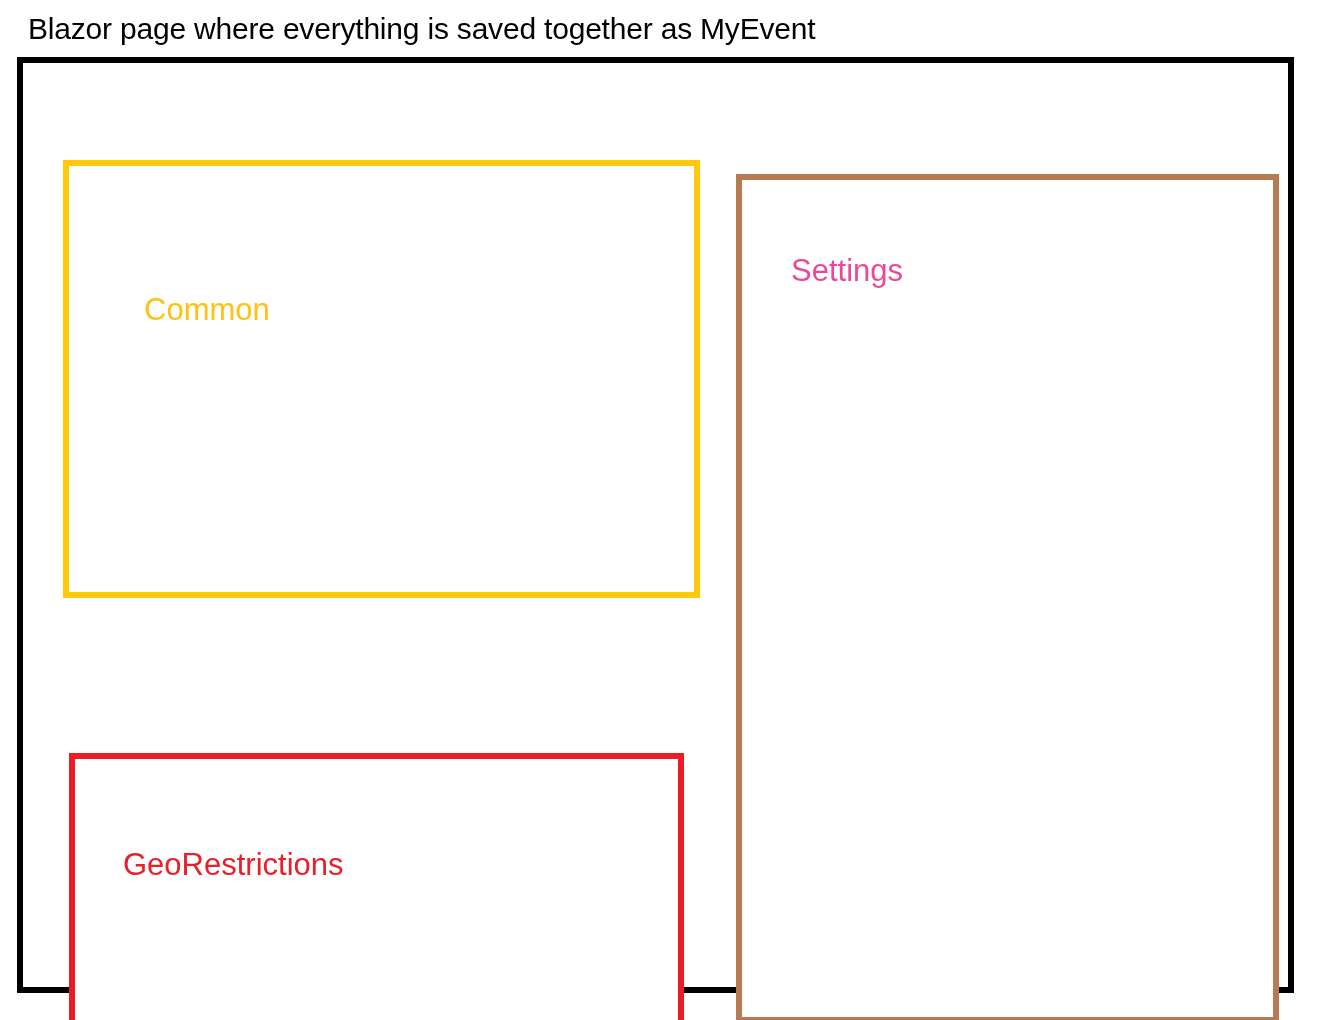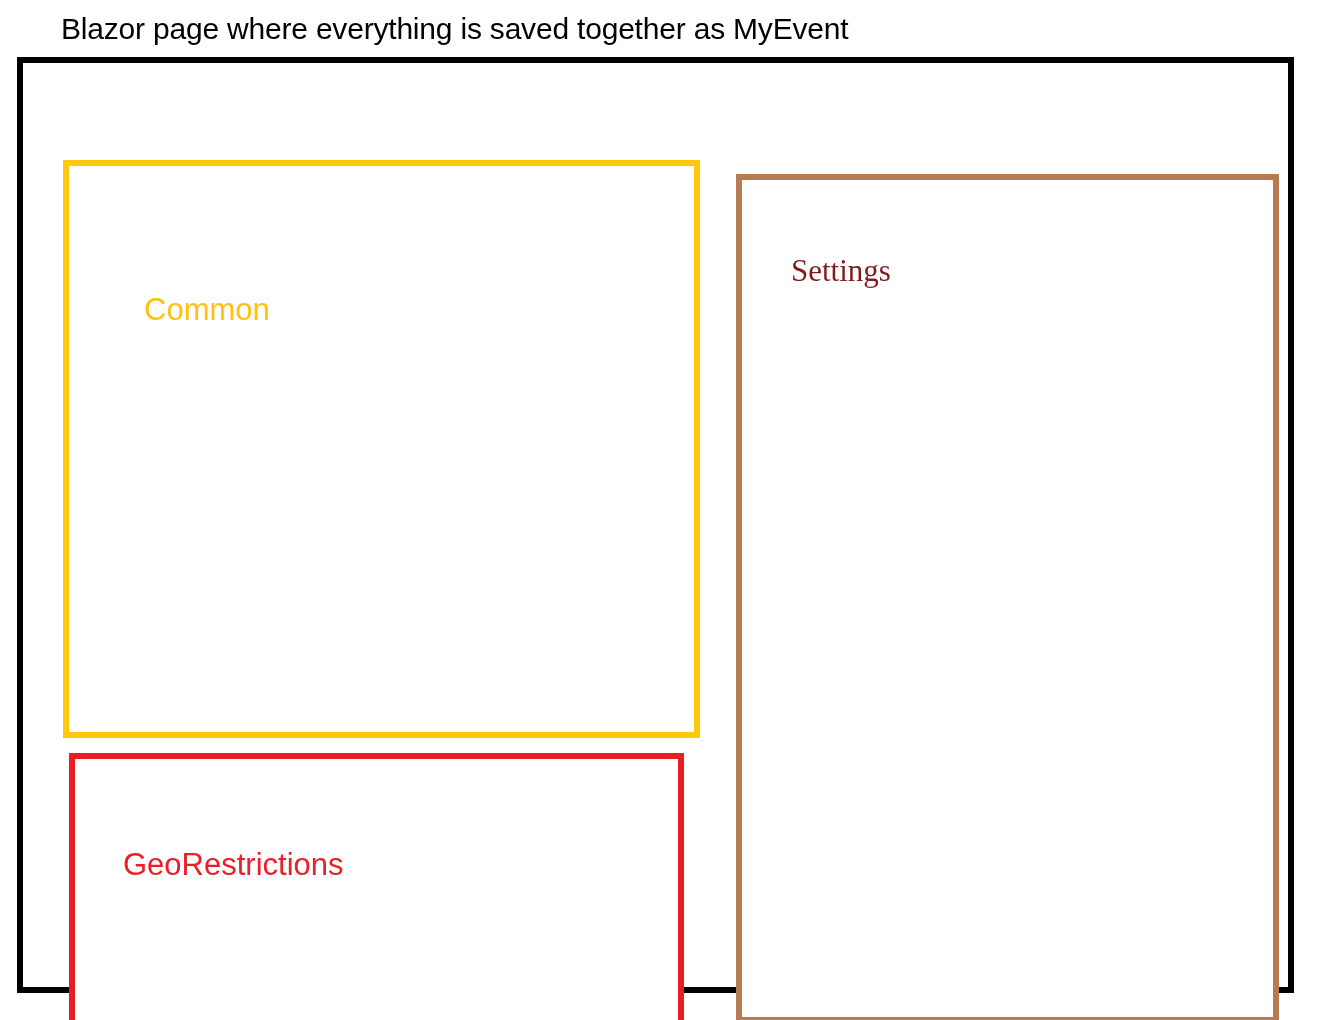--- a/index.html
+++ b/index.html
@@ -21,21 +21,20 @@
   .caption {
     position: absolute;
     left: 28px;
     top: 11px;
     font-size: 30px;
     line-height: 36px;
     font-weight: 400;
     color: #000000;
     white-space: nowrap;
     letter-spacing: -0.2px;
-    margin-left: 33px;
   }
 
   
   .page-frame {
     position: absolute;
     left: 17px;
     top: 57px;
     width: 1277px;
     height: 936px;
     border: 6px solid #000000;
@@ -55,21 +54,21 @@
     line-height: 36px;
     font-weight: 400;
     white-space: nowrap;
   }
 
   
   .region-common {
     left: 40px;
     top: 97px;
     width: 637px;
-    height: 578px;
+    height: 438px;
     border: 6px solid #FFC80A;
   }
   .label-common {
     left: 75px;
     top: 126px;
     color: #FFC112;
   }
 
   
   .region-geo {
@@ -89,22 +88,21 @@
   .region-settings {
     left: 713px;
     top: 111px;
     width: 543px;
     height: 849px;
     border: 6px solid #B77B53;
   }
   .label-settings {
     left: 49px;
     top: 73px;
-    color: #7f1d1d;
-    font-family: Liberation Serif, serif;
+    color: #ec4899;
   }
 </style>
 </head>
 <body>
 
 <div class="caption">Blazor page where everything is saved together as MyEvent</div>
 
 <div class="page-frame">
 
   <div class="region region-common">

